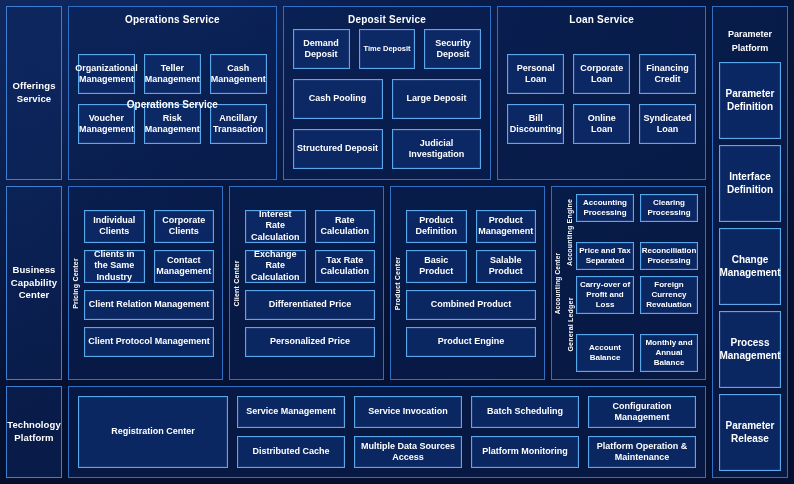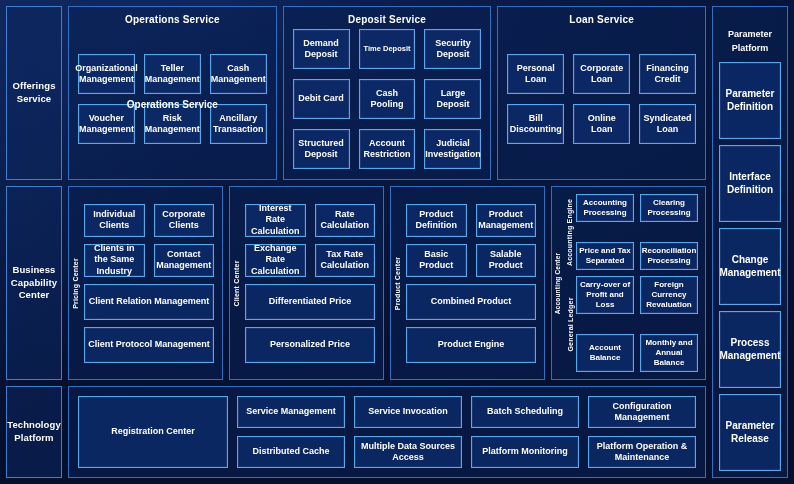--- a/index.html
+++ b/index.html
@@ -95,21 +95,21 @@
 
   
   .r2{flex:0 0 185px;display:flex;gap:6px;}
   .r2 .group{flex:1 1 0;display:flex;flex-direction:row;}
   .r2 .gstack{
     flex:1 1 auto;display:flex;flex-direction:column;
     justify-content:center;gap:7px;padding:7px 8px 7px 2px;
     box-sizing:border-box;min-width:0;
   }
   .r2 .box{height:33px;}
-  .r2 .box.tall{height:36px;}
+  .r2 .box.tall{height:30px;}
 
   
   .acct{display:flex;flex-direction:row;}
   .acct .vlabel.outer{flex:0 0 12px;width:12px;font-size:6.5px;}
   .acct-inner{flex:1 1 auto;display:flex;flex-direction:column;gap:6px;
               padding:7px 7px 7px 0;box-sizing:border-box;min-width:0;}
   .acct-sub{flex:1 1 0;display:flex;flex-direction:row;min-width:0;}
   .acct-sub .vlabel{flex:0 0 12px;width:12px;font-size:7px;}
   .acct-cells{flex:1 1 auto;display:flex;flex-direction:column;gap:20px;min-width:0;}
   .acct-cells .brow{gap:6px;flex:1 1 0;}
@@ -171,27 +171,25 @@
 
       <div class="group">
         <div class="group-title">Deposit Service</div>
         <div class="group-body">
           <div class="brow">
             <div class="box">Demand Deposit</div>
             <div class="box small">Time Deposit</div>
             <div class="box">Security Deposit</div>
           </div>
           <div class="brow">
-            <div class="box">Debit Card</div>
             <div class="box">Cash Pooling</div>
             <div class="box">Large Deposit</div>
           </div>
           <div class="brow">
             <div class="box">Structured Deposit</div>
-            <div class="box">Account Restriction</div>
             <div class="box">Judicial Investigation</div>
           </div>
         </div>
       </div>
 
       <div class="group">
         <div class="group-title">Loan Service</div>
         <div class="group-body">
           <div class="brow">
             <div class="box">Personal Loan</div>

